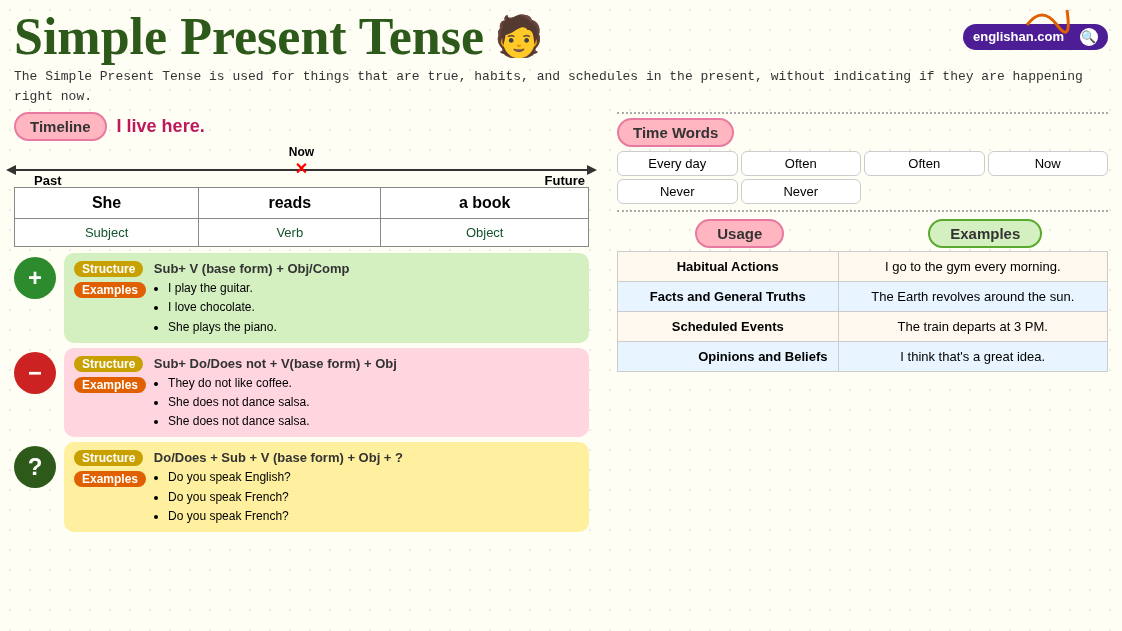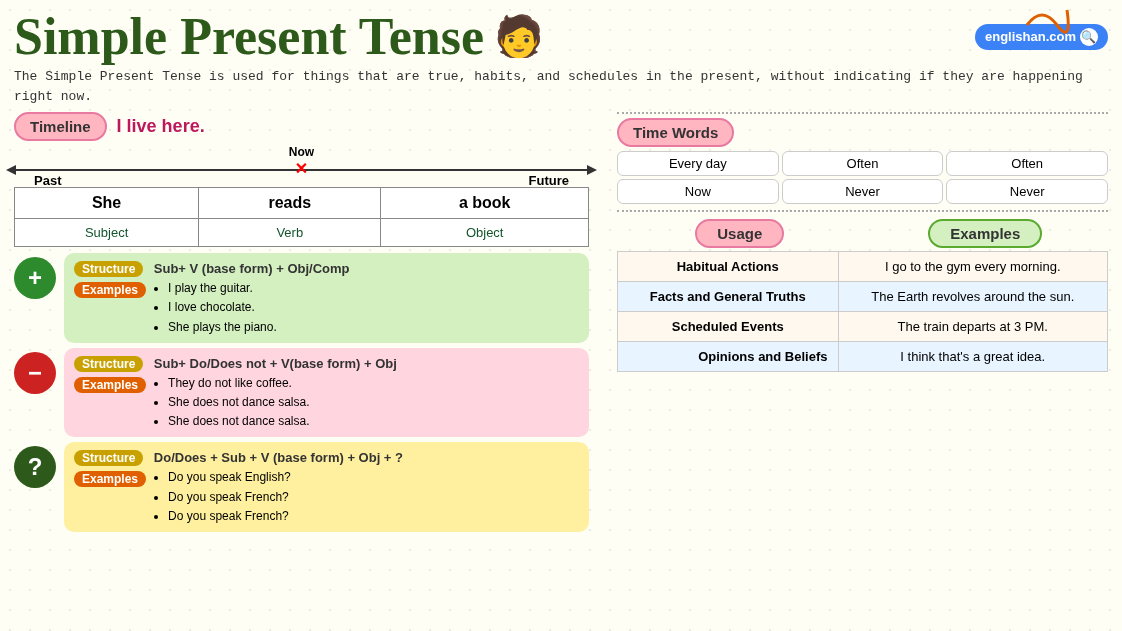--- a/index.html
+++ b/index.html
@@ -39,29 +39,29 @@
       display: inline-block;
     }
 
     .header-row {
       display: flex;
       align-items: center;
       justify-content: space-between;
     }
 
     .brand {
-      background: #3b82f6;
+      background: #4c1d95;
       color: white;
       font-size: 13px;
       font-weight: bold;
       padding: 4px 10px;
       border-radius: 20px;
       display: flex;
       align-items: center;
-      gap: 4px;
+      gap: 16px;
     }
 
     .character {
       font-size: 40px;
       margin-left: 10px;
     }
 
     .subtitle {
       font-size: 13px;
       color: #333;
@@ -216,21 +216,21 @@
       padding: 4px 14px;
       font-size: 15px;
       font-weight: bold;
       color: #333;
       display: inline-block;
       margin-bottom: 4px;
     }
 
     .time-words-grid {
       display: grid;
-      grid-template-columns: repeat(3, 1fr);
+      grid-template-columns: repeat(4, 1fr);
       gap: 3px;
     }
 
     .time-word-cell {
       background: white;
       border: 1px solid #ccc;
       border-radius: 6px;
       padding: 4px 8px;
       text-align: center;
       font-size: 13px;
@@ -348,21 +348,21 @@
       </div>
 
       <div style="position:relative; width:100%; height:38px; margin-bottom:4px;">
         <div style="position:absolute;left:0;right:0;top:24px;height:2px;background:#333;">
 
           <div style="position:absolute;left:-8px;top:-4px;width:0;height:0;border-right:10px solid #333;border-top:5px solid transparent;border-bottom:5px solid transparent;"></div>
 
           <div style="position:absolute;right:-8px;top:-4px;width:0;height:0;border-left:10px solid #333;border-top:5px solid transparent;border-bottom:5px solid transparent;"></div>
         </div>
         <div style="position:absolute;left:20px;top:28px;font-size:13px;font-weight:bold;">Past</div>
-        <div style="position:absolute;right:20px;top:28px;font-size:13px;font-weight:bold;">Future</div>
+        <div style="position:absolute;right:4px;top:28px;font-size:13px;font-weight:bold;">Future</div>
         <div style="position:absolute;left:50%;top:0;transform:translateX(-50%);display:flex;flex-direction:column;align-items:center;">
           <span style="font-size:12px;font-weight:bold;">Now</span>
           <span style="color:red;font-size:16px;font-weight:bold;">✕</span>
         </div>
       </div>
 
       <table class="sentence-table">
         <tbody>
             <tr>
           <td>She</td>

